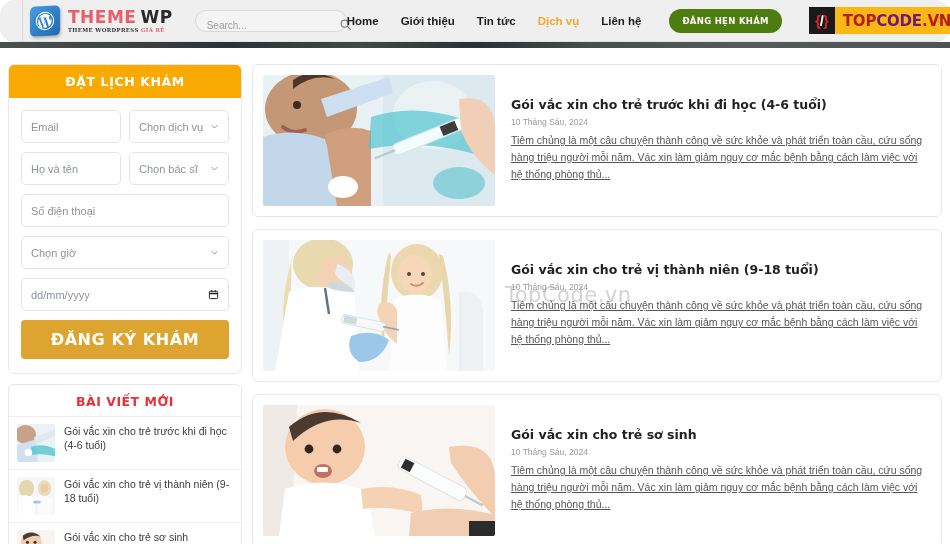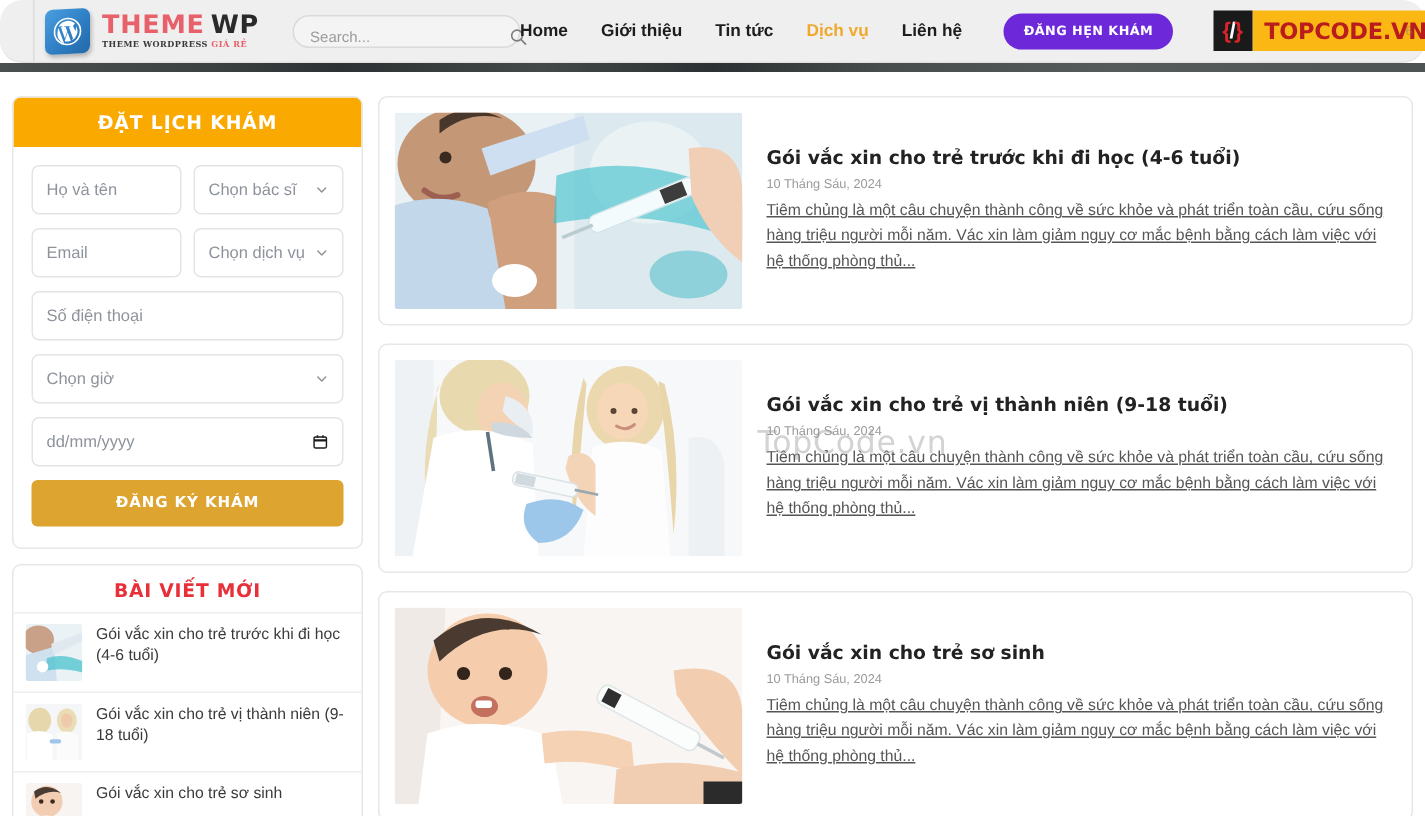--- a/index.html
+++ b/index.html
@@ -80,21 +80,21 @@
     display: flex; align-items: center; gap: 22px;
   }
   .nav-link {
     font-size: 11.5px; font-weight: 700; color: #1d1d1d;
     text-decoration: none; white-space: nowrap; cursor: pointer;
   }
   .nav-link.active { color: #f0a92c; }
 
   .cta-btn {
     margin-left: 6px;
-    background: #6d28d9;
+    background: #4d7c0f;
     color: #ffffff;
     font-size: 8.5px; font-weight: 700; letter-spacing: .3px;
     border: 0; border-radius: 13px;
     padding: 7px 13px;
     cursor: pointer;
     white-space: nowrap;
     font-family: "DejaVu Sans", sans-serif;
   }
 
   
@@ -114,21 +114,21 @@
   .tc-mark .brace-r { color: #d9232a; font-size: 15px; font-weight: 700; }
   .tc-word {
     background: #fbb713;
     border-radius: 0 13px 13px 0;
     display: flex; align-items: center;
     padding: 0 12px 0 8px;
     font-size: 15px; font-weight: 700; letter-spacing: -.2px;
     font-family: "DejaVu Sans", sans-serif;
   }
   .tc-word .r { color: #b91c1c; }
-  .tc-word .k { color: #b91c1c; }
+  .tc-word .k { color: #701a75; }
 
   
   .dark-strip {
     height: 6px;
     background: linear-gradient(90deg,#4a4f4f 0%,#3c4242 14%,#2c3233 24%,#434848 38%,#2b3132 50%,#474c4c 62%,#555a5a 78%,#4e5353 100%);
   }
 
   
   .page {
     display: flex;
@@ -180,21 +180,21 @@
   .fld-full { margin-bottom: 9px; }
   .chev { width: 9px; height: 9px; flex-shrink: 0; }
   .cal-icon { width: 11px; height: 11px; flex-shrink: 0; }
 
   .submit-btn {
     width: 100%;
     background: #dda430;
     color: #fff;
     border: 0; border-radius: 4px;
     padding: 10px 0;
-    font-size: 10px; font-weight: 700; letter-spacing: .6px;
+    font-size: 16px; font-weight: 700; letter-spacing: .6px;
     cursor: pointer;
     font-family: "DejaVu Sans", sans-serif;
   }
 
   
   .recent { margin-top: 10px; }
   .recent-head {
     text-align: center;
     color: #e8303a;
     font-size: 12.5px; font-weight: 700; letter-spacing: .5px;
@@ -331,36 +331,36 @@
 <div class="page">
 
   <aside class="sidebar">
 
     <section class="card">
       <div class="booking-head">ĐẶT LỊCH KHÁM</div>
       <div class="booking-body">
 
         <div class="frow">
           <label class="fld">
+            <input type="text" placeholder="Email" style="">
+          </label>
+          <div class="fld sel">
+            <span>Chọn dịch vụ</span>
+            <svg class="chev" viewBox="0 0 24 24" fill="none" stroke="#8e939b" stroke-width="2.6" stroke-linecap="round" stroke-linejoin="round">
+              <polyline points="5,9 12,16 19,9"></polyline>
+            </svg>
+          </div>
+        </div>
+
+        <div class="frow">
+          <label class="fld">
             <input type="text" placeholder="Họ và tên" style="">
           </label>
           <div class="fld sel">
             <span>Chọn bác sĩ</span>
-            <svg class="chev" viewBox="0 0 24 24" fill="none" stroke="#8e939b" stroke-width="2.6" stroke-linecap="round" stroke-linejoin="round">
-              <polyline points="5,9 12,16 19,9"></polyline>
-            </svg>
-          </div>
-        </div>
-
-        <div class="frow">
-          <label class="fld">
-            <input type="text" placeholder="Email" style="">
-          </label>
-          <div class="fld sel">
-            <span>Chọn dịch vụ</span>
             <svg class="chev" viewBox="0 0 24 24" fill="none" stroke="#8e939b" stroke-width="2.6" stroke-linecap="round" stroke-linejoin="round">
               <polyline points="5,9 12,16 19,9"></polyline>
             </svg>
           </div>
         </div>
 
         <label class="fld fld-full">
           <input type="text" placeholder="Số điện thoại" style="">
         </label>
 

